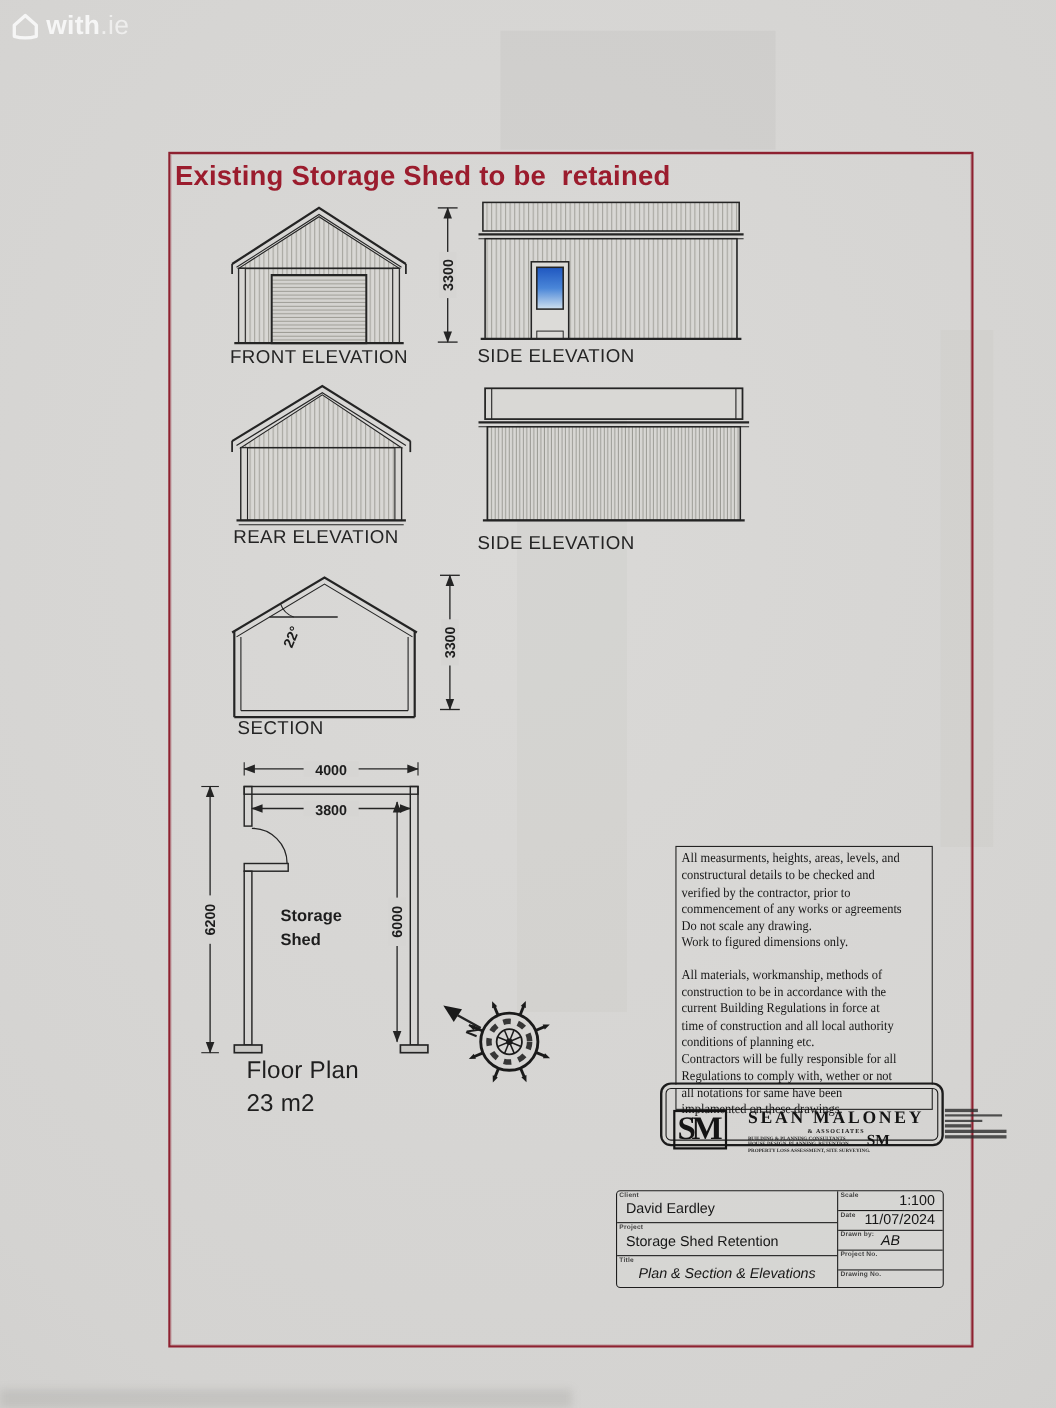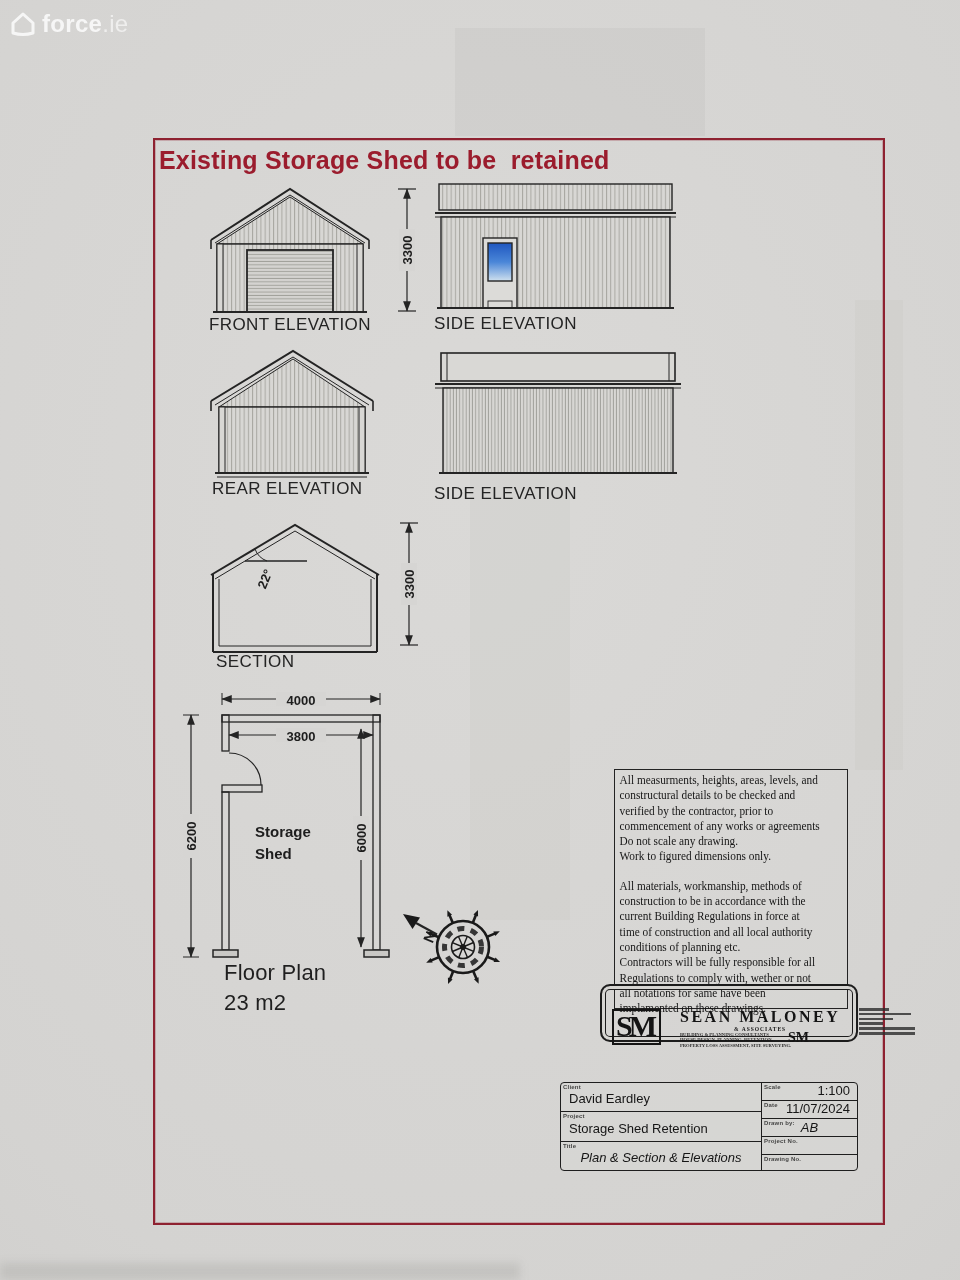--- a/index.html
+++ b/index.html
@@ -96,21 +96,21 @@
 
   <div class="ghost" style="left:455px;top:28px;width:250px;height:108px;background:rgba(130,130,125,.08);"></div>
   <div class="ghost" style="left:470px;top:360px;width:100px;height:560px;background:rgba(130,130,125,.05);"></div>
   <div class="ghost" style="left:855px;top:300px;width:48px;height:470px;background:rgba(130,130,125,.05);"></div>
   <div class="ghost" style="left:0;top:1263px;width:520px;height:17px;background:rgba(100,100,95,.14);filter:blur(4px);"></div>
 
   <div class="watermark">
     <svg width="26" height="24" viewBox="0 0 26 24">
       <path d="M3 11 L13 2 L23 11 L23 21 Q13 24 3 21 Z" fill="none" stroke="#ffffff" stroke-width="3" stroke-linejoin="round"></path>
     </svg>
-    <span class="wm-text"><span>force</span><span class="wm-tld">.ie</span></span>
+    <span class="wm-text"><span>with</span><span class="wm-tld">.ie</span></span>
   </div>
 
   <div class="sheet-border"></div>
   <h1 class="sheet-title">Existing Storage Shed to be  retained</h1>
 
   <svg class="abs" style="left:205px;top:182px;" width="170" height="136" viewBox="0 0 170 136">
     <polygon points="12,62 85,15 158,62" fill="url(#vclad)" stroke="#242424" stroke-width="1"></polygon>
     <rect x="12" y="62" width="146" height="68" fill="url(#vclad)" stroke="#242424" stroke-width="1.4"></rect>
     <polyline class="ln" points="6,58 85,7 164,58" stroke-width="2"></polyline>
     <polyline class="ln" points="10,61 85,13 160,61" stroke-width="1"></polyline>

